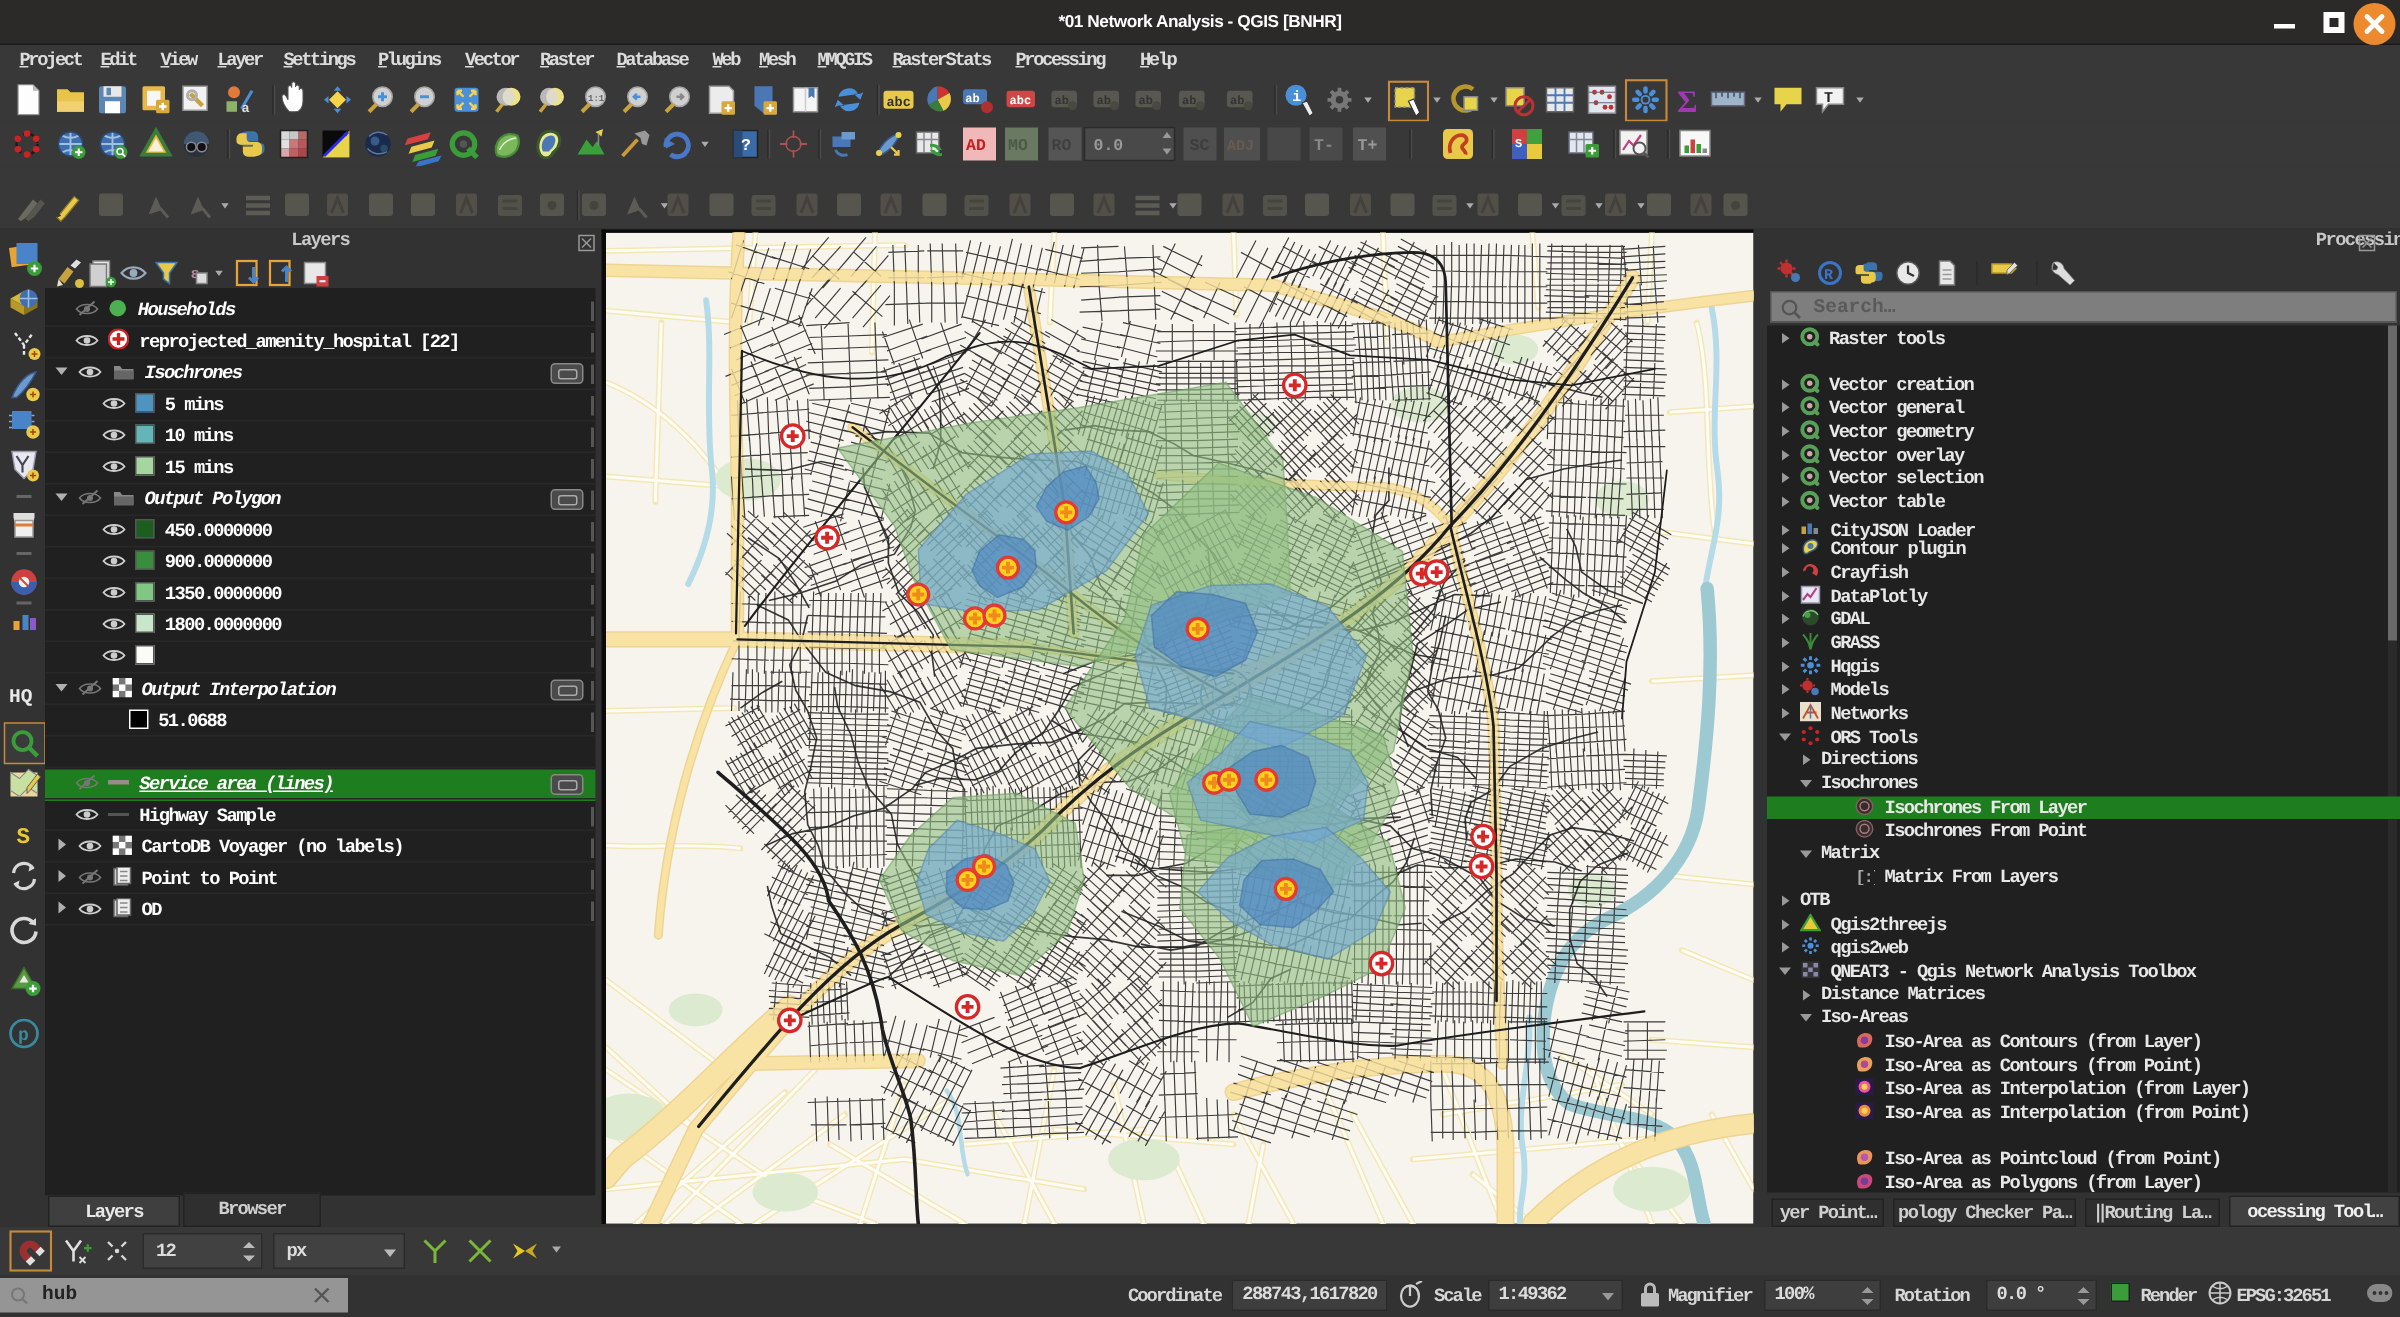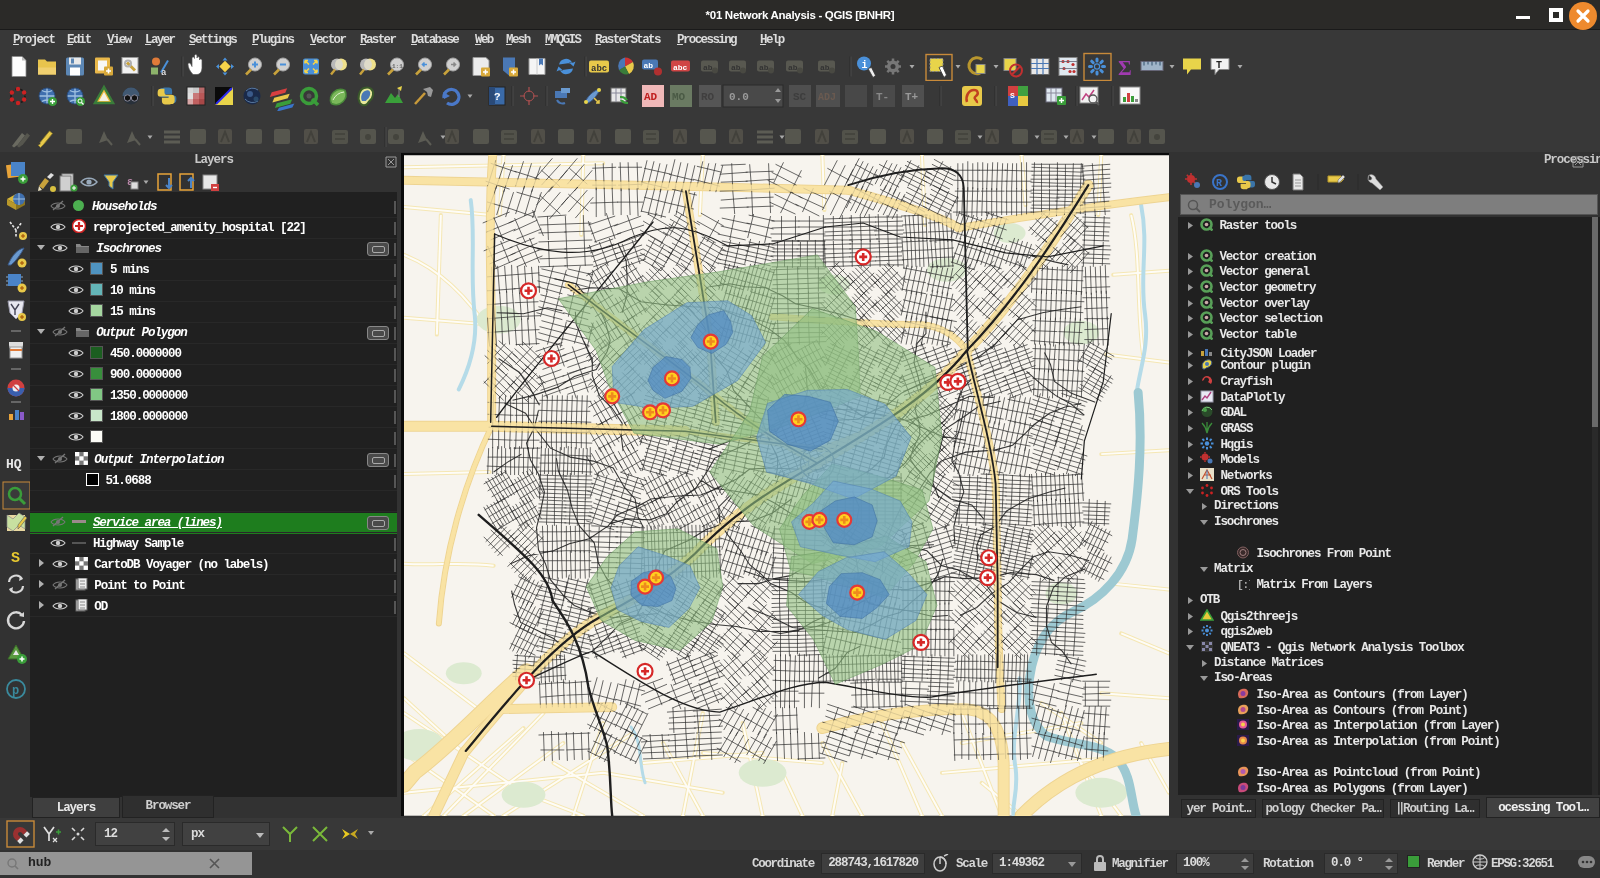--- a/index.html
+++ b/index.html
@@ -1390,21 +1390,21 @@
     <path d="M180,2 v16" stroke="#2a2a2a"></path>
     <g transform="translate(198,10)">
       <path d="M-7,-7 a5,5 0 0 0 3,8 l8,7 3,-3 -7,-8 a5,5 0 0 0 -7,-4 l3,3 -1,2 -3,0 z" fill="#ddd" stroke="#888" stroke-width="0.5"></path>
     </g>
   </svg>
 <div class="abs" style="left:1180px;top:194px;width:418px;height:21px;background:#7e7e7e;border:1px solid #555">
     <svg class="abs" style="left:6px;top:4px" width="14" height="14">
       <circle cx="6" cy="6" r="4.5" fill="none" stroke="#555" stroke-width="1.5"></circle>
       <path d="M9,9 l4,4" stroke="#555" stroke-width="1.8"></path>
     </svg>
-    <span style="position:absolute;left:28px;top:2px;color:#5a5a5a;font-weight:bold;font-size:13px">Polygon…</span>
+    <span style="position:absolute;left:28px;top:2px;color:#5a5a5a;font-weight:bold;font-size:13px">Search…</span>
   </div>
 <div class="tree" style="left:1178px;top:217px;width:422px;height:578px"></div>
 <div class="abs" style="left:1592px;top:217px;width:6px;height:578px;background:#2a2a2a"></div>
 <div class="abs" style="left:1592px;top:217px;width:6px;height:210px;background:#6a6a6a"></div>
 <div class="abs" style="left:1178px;top:0;width:422px;height:878px;overflow:hidden">
     <div class="prow" style="top:217.5px">
       <span style="position:absolute;left:8px;top:0"><svg width="8" height="15">
           <path d="M2,4 v7 l5,-3.5 z" fill="#999"></path>
         </svg></span>
       <span style="position:absolute;left:22px;white-space:nowrap"><svg width="13" height="13" style="vertical-align:-2px">
@@ -1581,20 +1581,26 @@
       <span style="position:absolute;left:22px;top:0"><svg width="8" height="15">
           <path d="M2,4 v7 l5,-3.5 z" fill="#999"></path>
         </svg></span>
       <span style="position:absolute;left:36px;white-space:nowrap">Directions</span>
     </div>
     <div class="prow" style="top:514.85px">
       <span style="position:absolute;left:21px;top:0"><svg width="10" height="15">
           <path d="M1,5 h8 l-4,5 z" fill="#999"></path>
         </svg></span>
       <span style="position:absolute;left:36px;white-space:nowrap">Isochrones</span>
+    </div>
+    <div class="prow sel" style="top:530.5px">
+      <span style="position:absolute;left:58px;white-space:nowrap"><svg width="14" height="13" style="vertical-align:-2px">
+          <circle cx="7" cy="6.5" r="5.5" fill="#3a2a2a" stroke="#806060"></circle>
+          <circle cx="7" cy="6.5" r="3" fill="none" stroke="#a08080"></circle>
+        </svg> Isochrones From Layer</span>
     </div>
     <div class="prow" style="top:546.15px">
       <span style="position:absolute;left:58px;white-space:nowrap"><svg width="14" height="13" style="vertical-align:-2px">
           <circle cx="7" cy="6.5" r="5.5" fill="#3a2a2a" stroke="#806060"></circle>
           <circle cx="7" cy="6.5" r="3" fill="none" stroke="#a08080"></circle>
         </svg> Isochrones From Point</span>
     </div>
     <div class="prow" style="top:561.8px">
       <span style="position:absolute;left:21px;top:0"><svg width="10" height="15">
           <path d="M1,5 h8 l-4,5 z" fill="#999"></path>
@@ -1736,21 +1742,21 @@
     <g transform="translate(45,16)">
       <path d="M-7,-7 l14,14 M7,-7 l-14,14" stroke="#7ab83a" stroke-width="2"></path>
     </g>
     <g transform="translate(75,16)">
       <path d="M-8,-5 l8,5 -8,5 3,-5 z" fill="#e8c920"></path>
       <path d="M8,-5 l-8,5 8,5 -3,-5 z" fill="#c8a920"></path>
     </g>
     <path d="M93,13 l6,0 -3,4 z" fill="#aaa"></path>
   </svg>
 <div class="abs" style="left:0;top:850px;width:1600px;height:28px;background:#323232"></div>
-<div class="abs" style="left:0;top:852px;width:252px;height:23px;background:#959595">
+<div class="abs" style="left:0;top:852px;width:232px;height:23px;background:#959595">
     <svg class="abs" style="left:6px;top:5px" width="14" height="14">
       <circle cx="6" cy="6" r="4" fill="none" stroke="#777" stroke-width="1.4"></circle>
       <path d="M9,9 l3,3" stroke="#777" stroke-width="1.6"></path>
     </svg>
     <span style="position:absolute;left:28px;top:3px;color:#222;font-weight:bold;font-size:13px">hub</span>
     <svg class="abs" style="left:208px;top:5px" width="13" height="13">
       <path d="M2,2 l9,9 M11,2 l-9,9" stroke="#555" stroke-width="1.6"></path>
     </svg>
   </div>
 <span class="sbtext" style="left:752px;top:849px">Coordinate</span>

